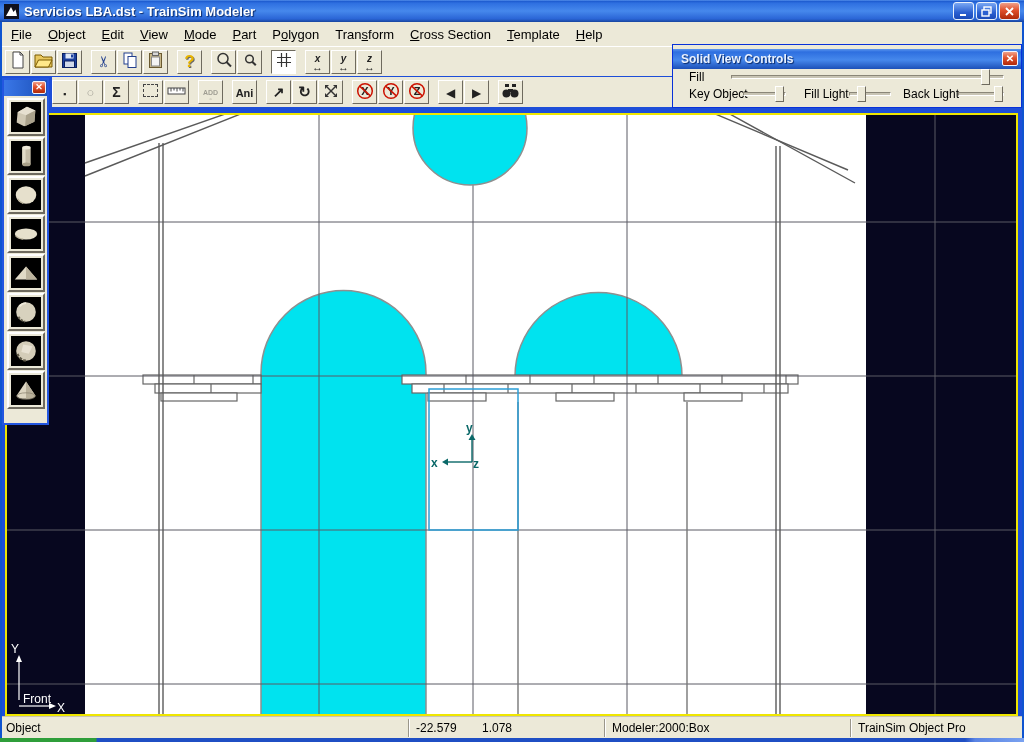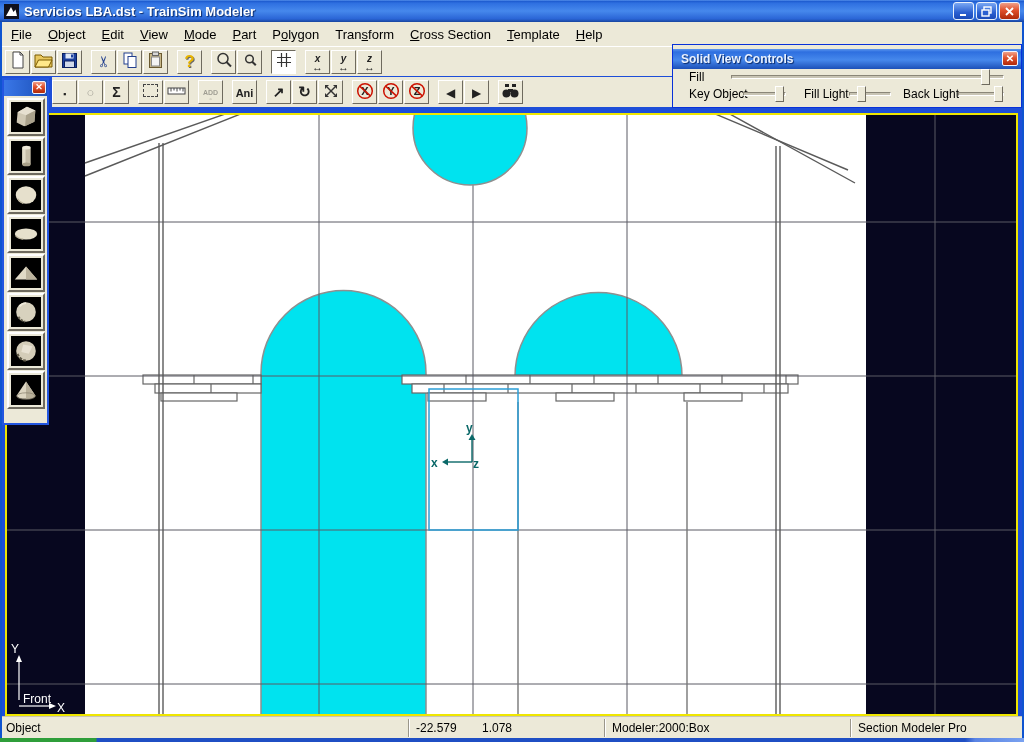--- a/index.html
+++ b/index.html
@@ -512,19 +512,19 @@
   </div>
 
   <div id="statusbar">
     <span class="sb-text" style="left:6px">Object</span>
     <div class="sb-sep" style="left:408px"></div>
     <span class="sb-text" style="left:416px">-22.579</span>
     <span class="sb-text" style="left:482px">1.078</span>
     <div class="sb-sep" style="left:604px"></div>
     <span class="sb-text" style="left:612px">Modeler:2000:Box</span>
     <div class="sb-sep" style="left:850px"></div>
-    <span class="sb-text" style="left:858px">Section Modeler Pro</span>
+    <span class="sb-text" style="left:858px">TrainSim Object Pro</span>
   </div>
 
   <div id="taskbar-sliver"></div>
   <div class="win-edge" style="left:0"></div>
   <div class="win-edge" style="left:1022px"></div>
 </div>
 
 </body></html>

